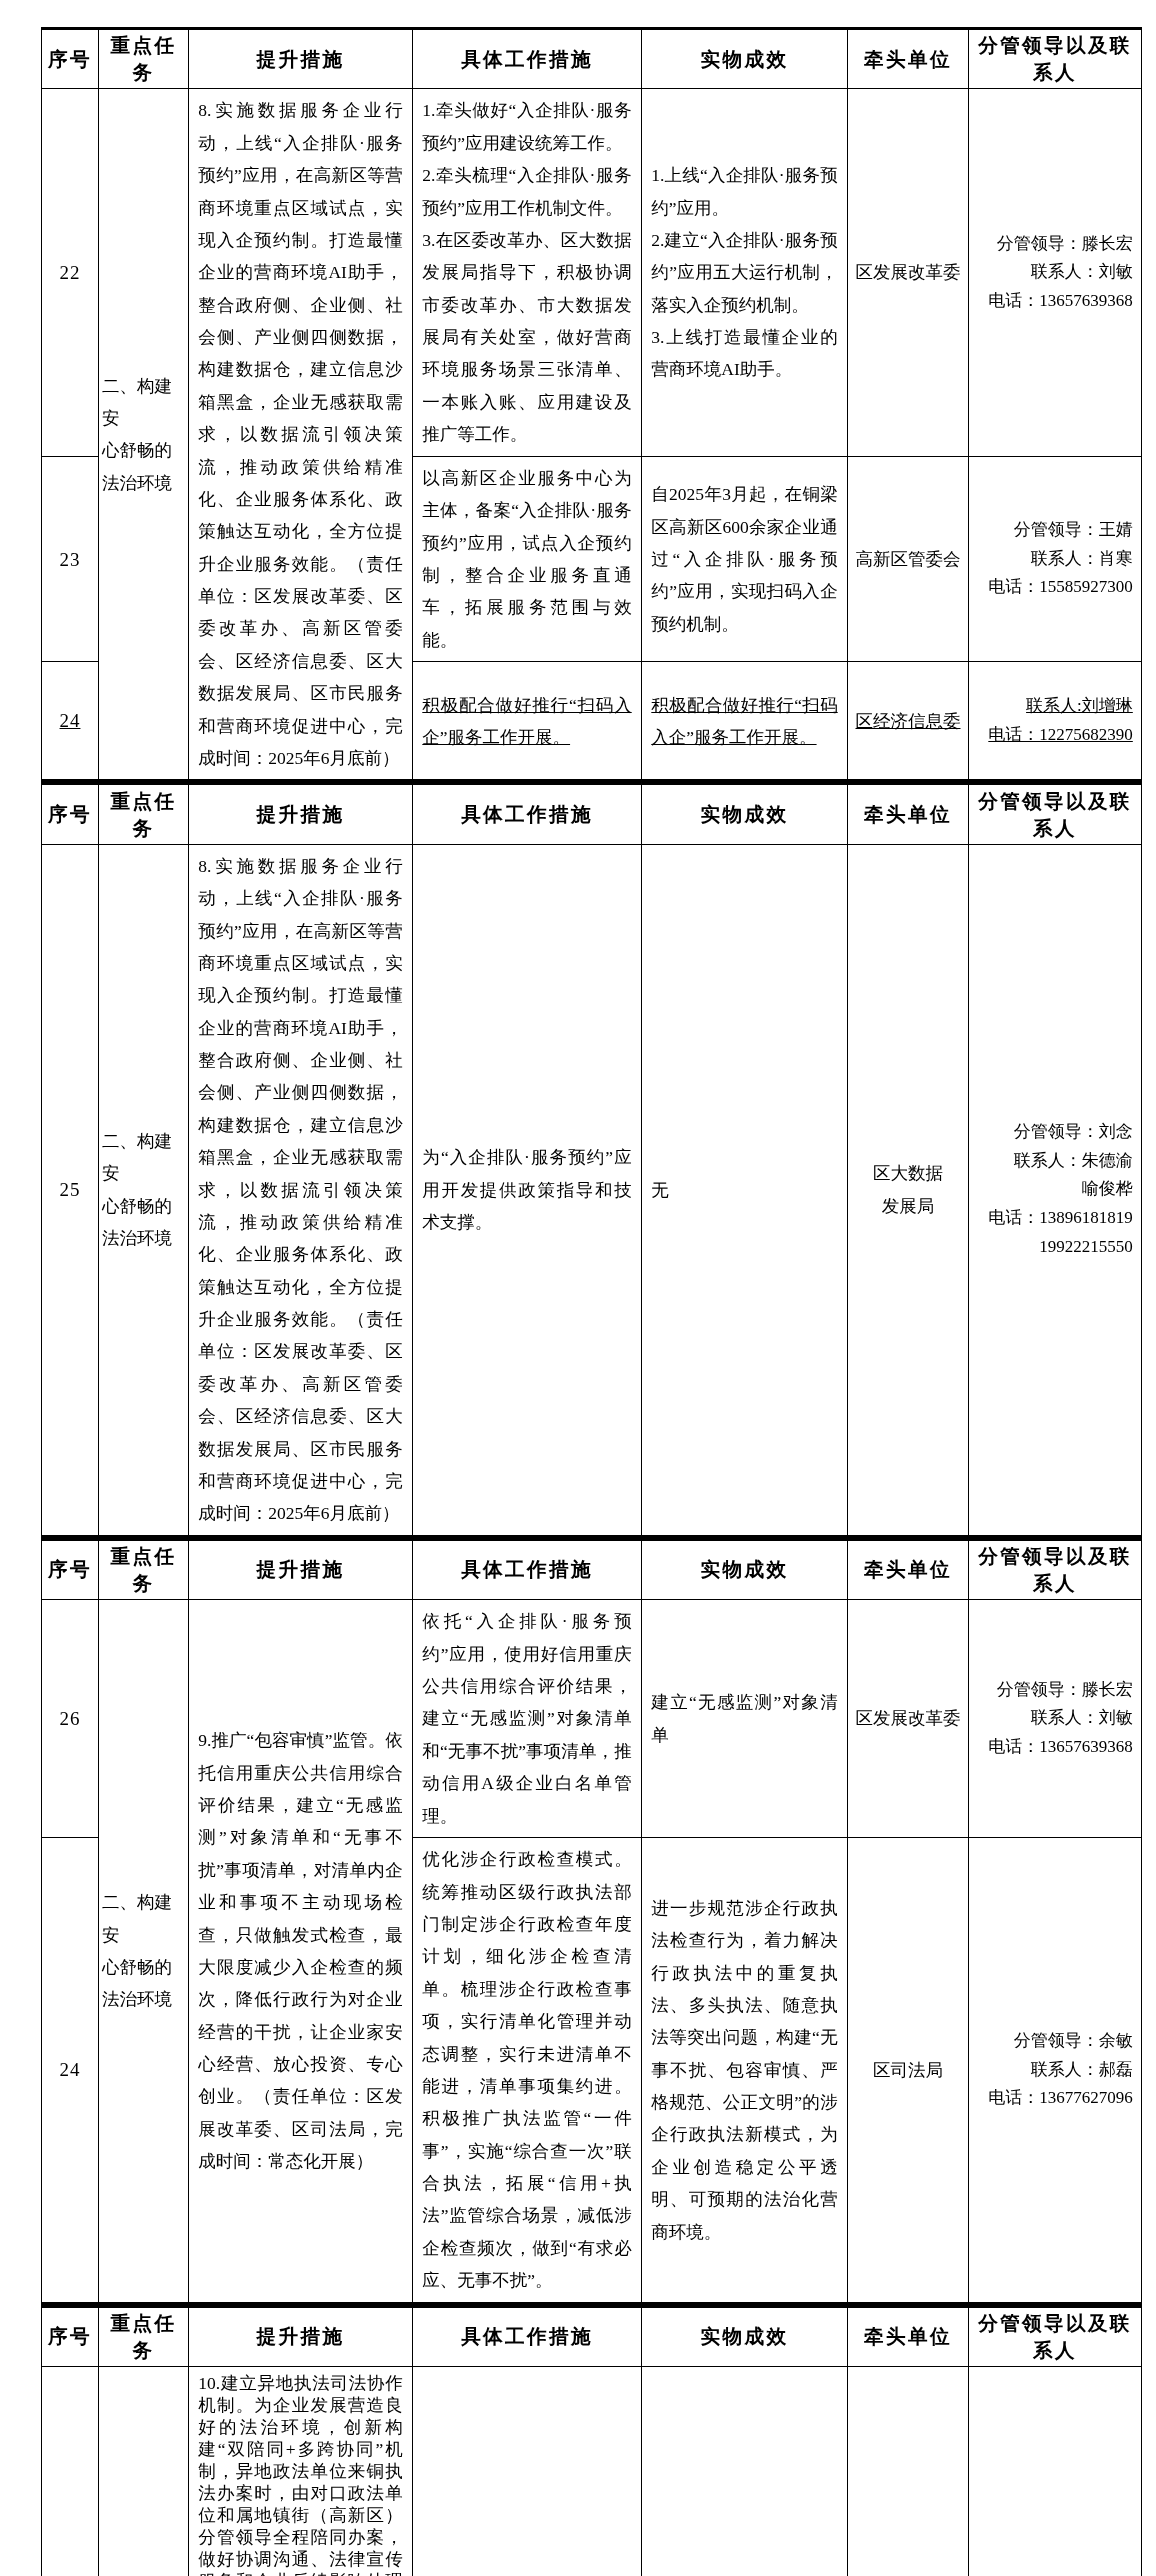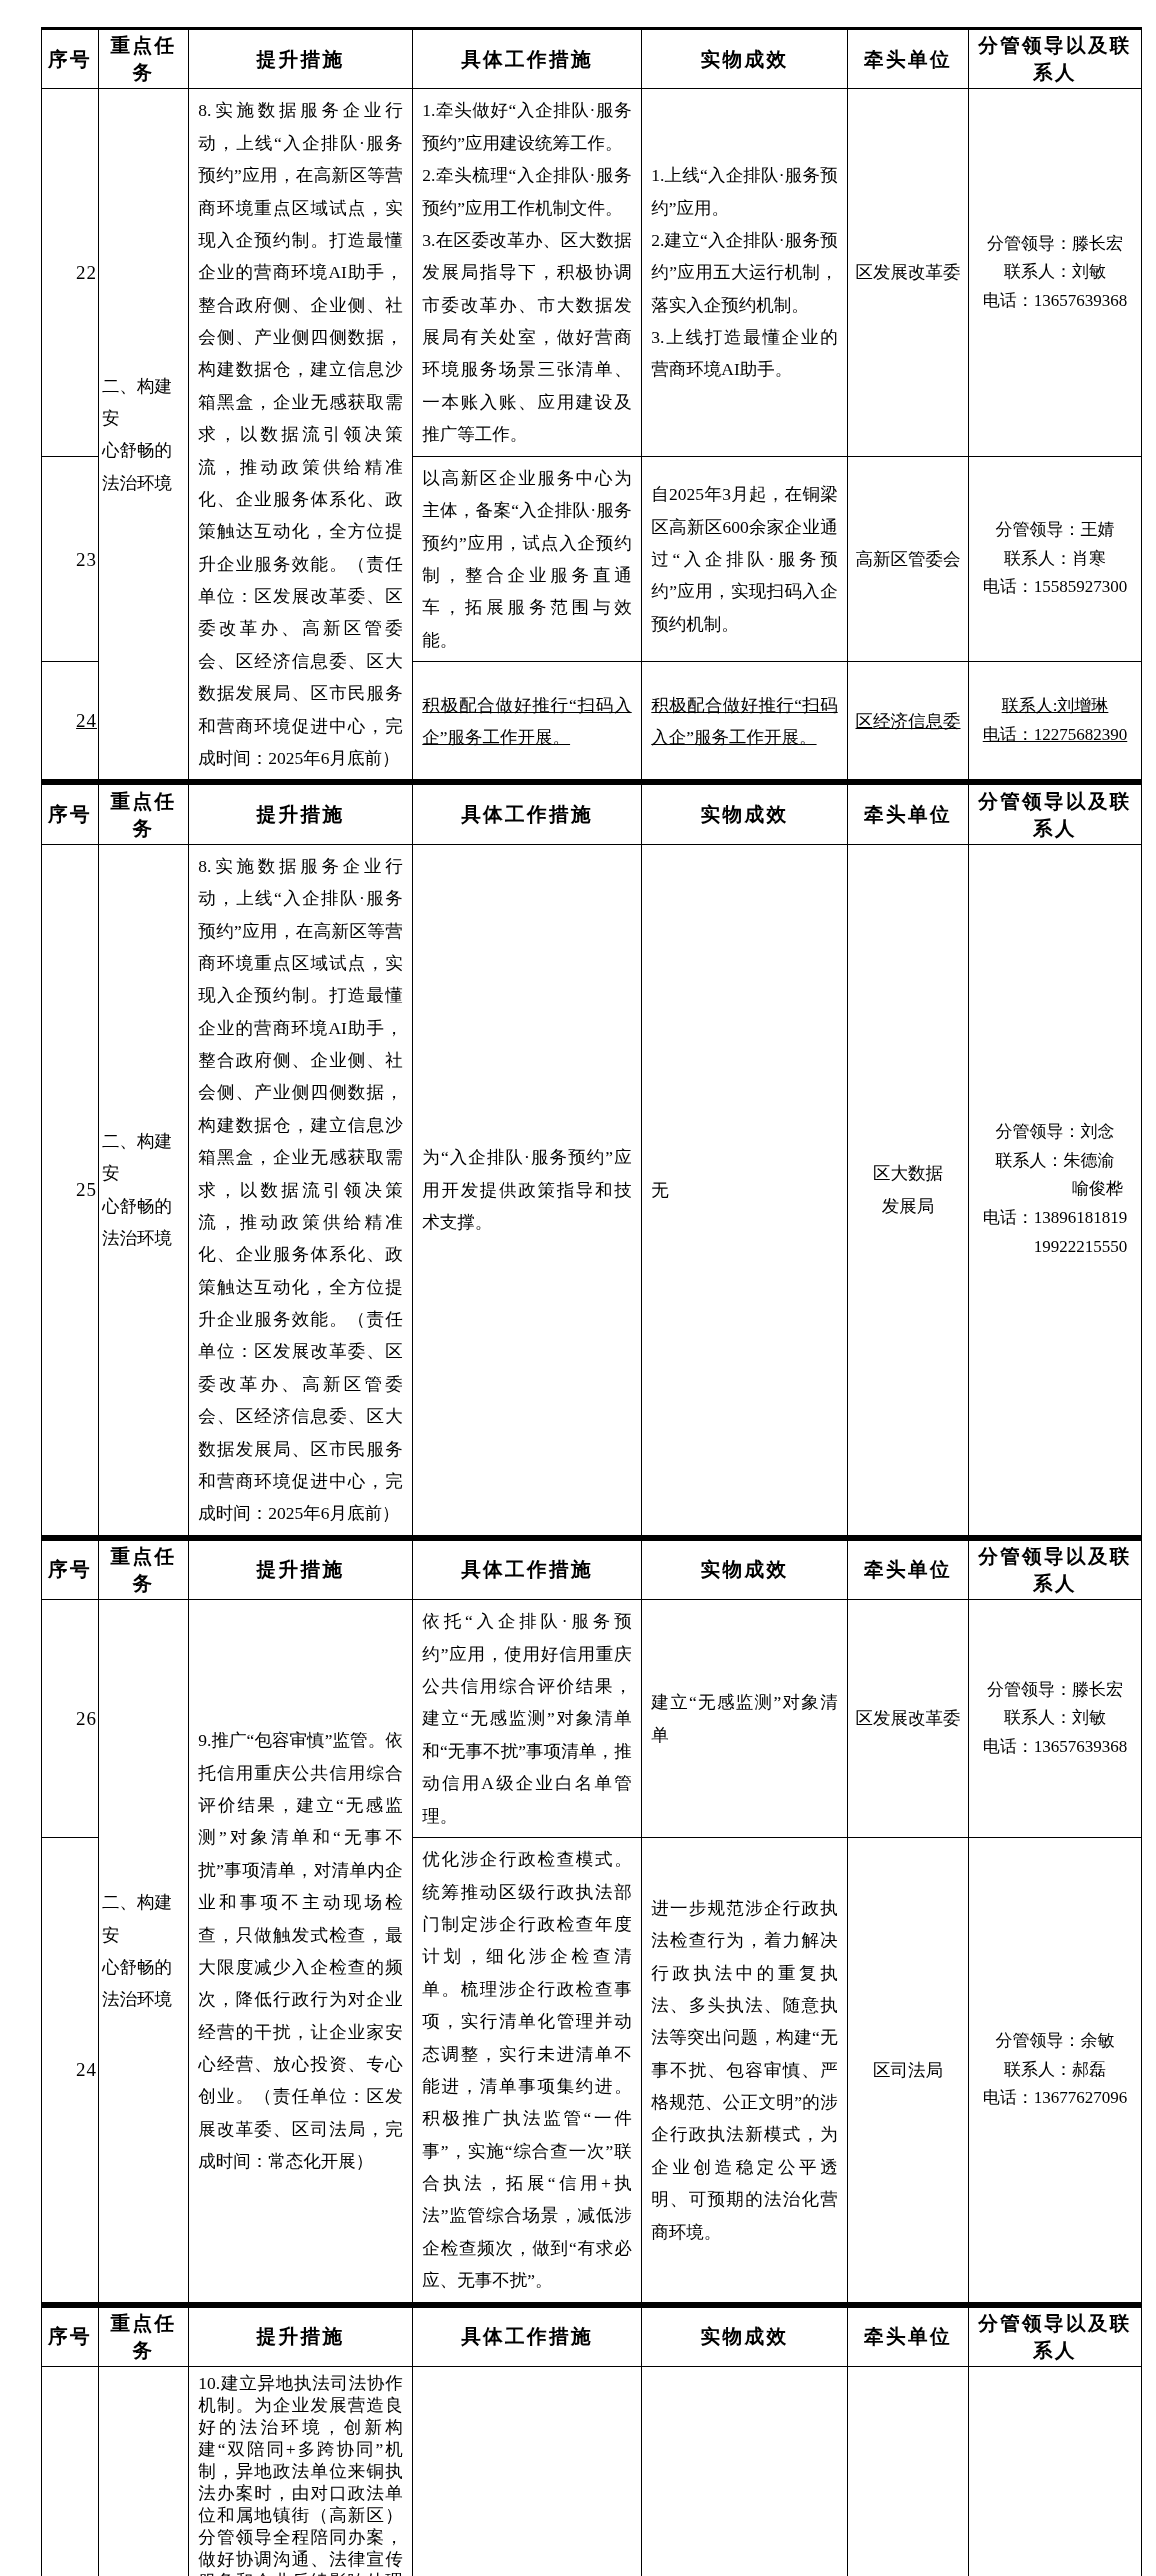--- a/index.html
+++ b/index.html
@@ -36,21 +36,21 @@
     padding: 2.1px 1px;
     background: #fff;
   }
 
   td {
     vertical-align: middle;
     font-size: 17.5px;
     line-height: 1.85;
   }
   td.no {
-    text-align: right;
+    text-align: center;
     font-size: 19px;
     letter-spacing: 0.05em;
   }
   td.task {
     text-align: left;
     white-space: pre-line;
     padding: 4.1px 3.1px;
   }
   td.measure {
     text-align: justify;
@@ -62,21 +62,21 @@
     text-align: justify;
     white-space: pre-line;
     padding: 5.2px 9.3px;
   }
   td.unit {
     text-align: center;
     white-space: pre-line;
     padding: 3.1px 2.1px;
   }
   td.contact {
-    text-align: center;
+    text-align: right;
     white-space: pre-line;
     font-size: 17px;
     line-height: 1.68;
     padding: 5.2px 8.2px;
   }
 
   
   tr.r22 { height: 292px; }
   tr.r23 { height: 185px; }
   tr.r24 { height: 118px; text-decoration: underline; }

